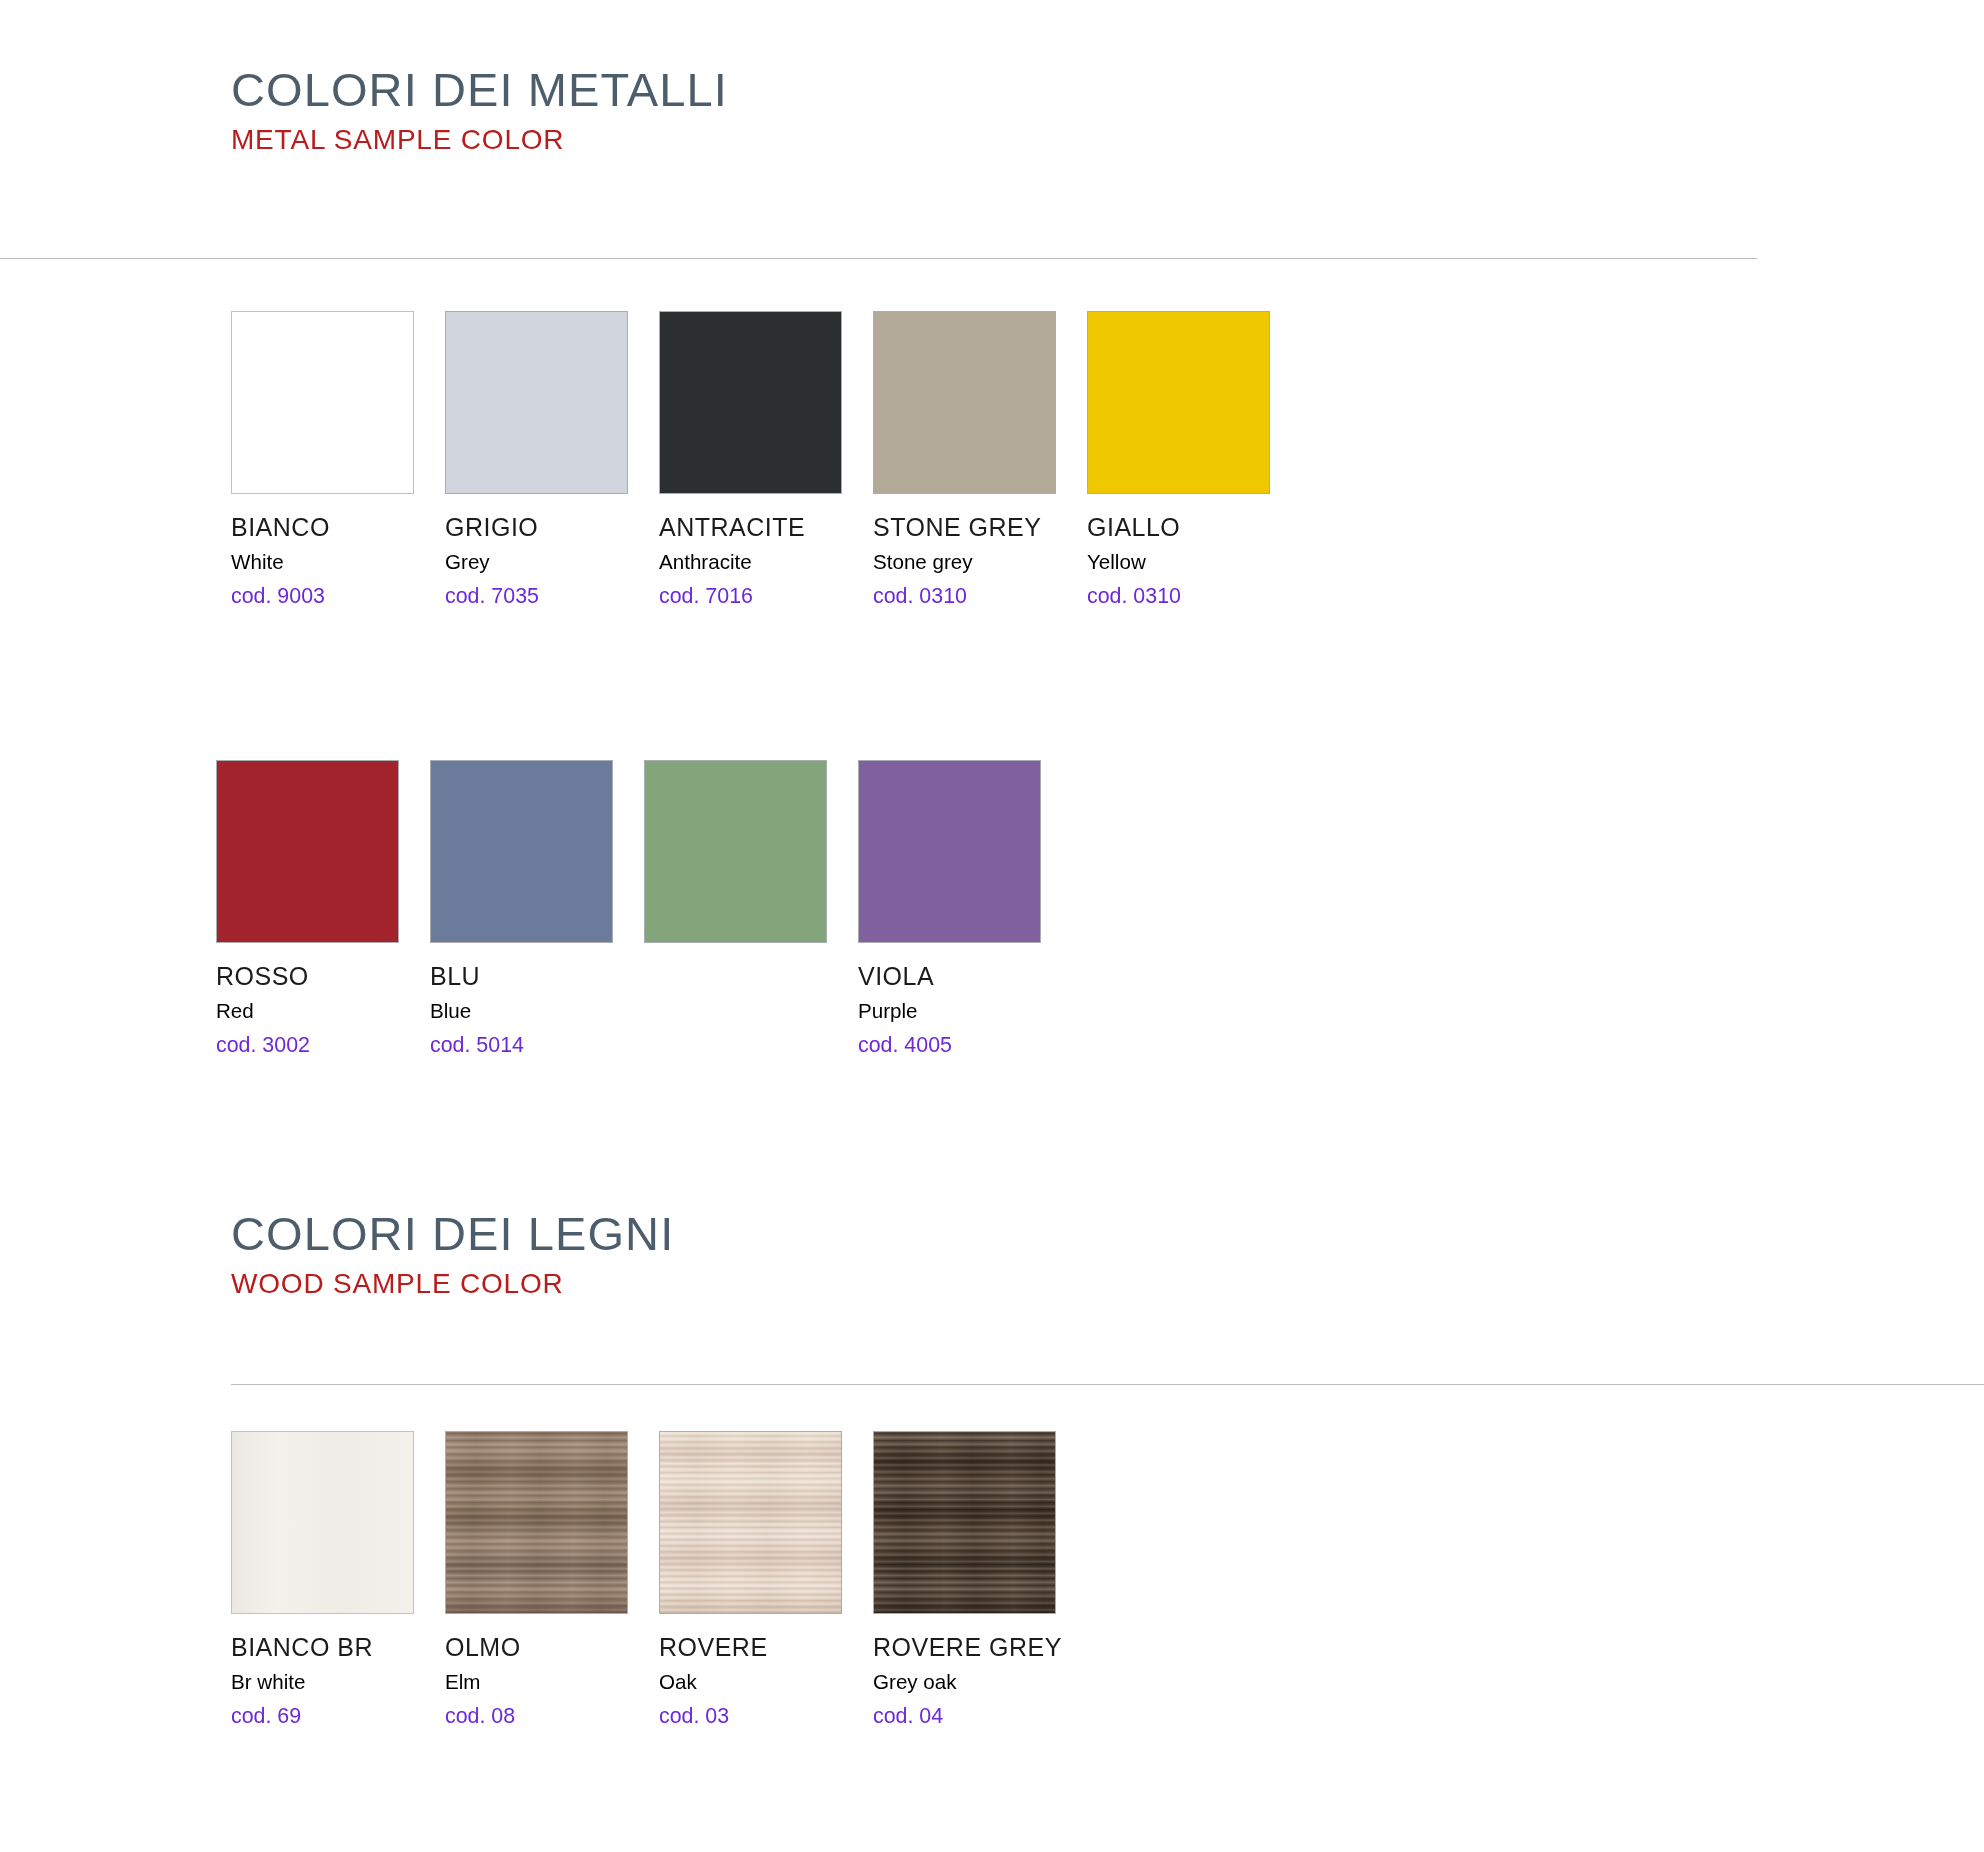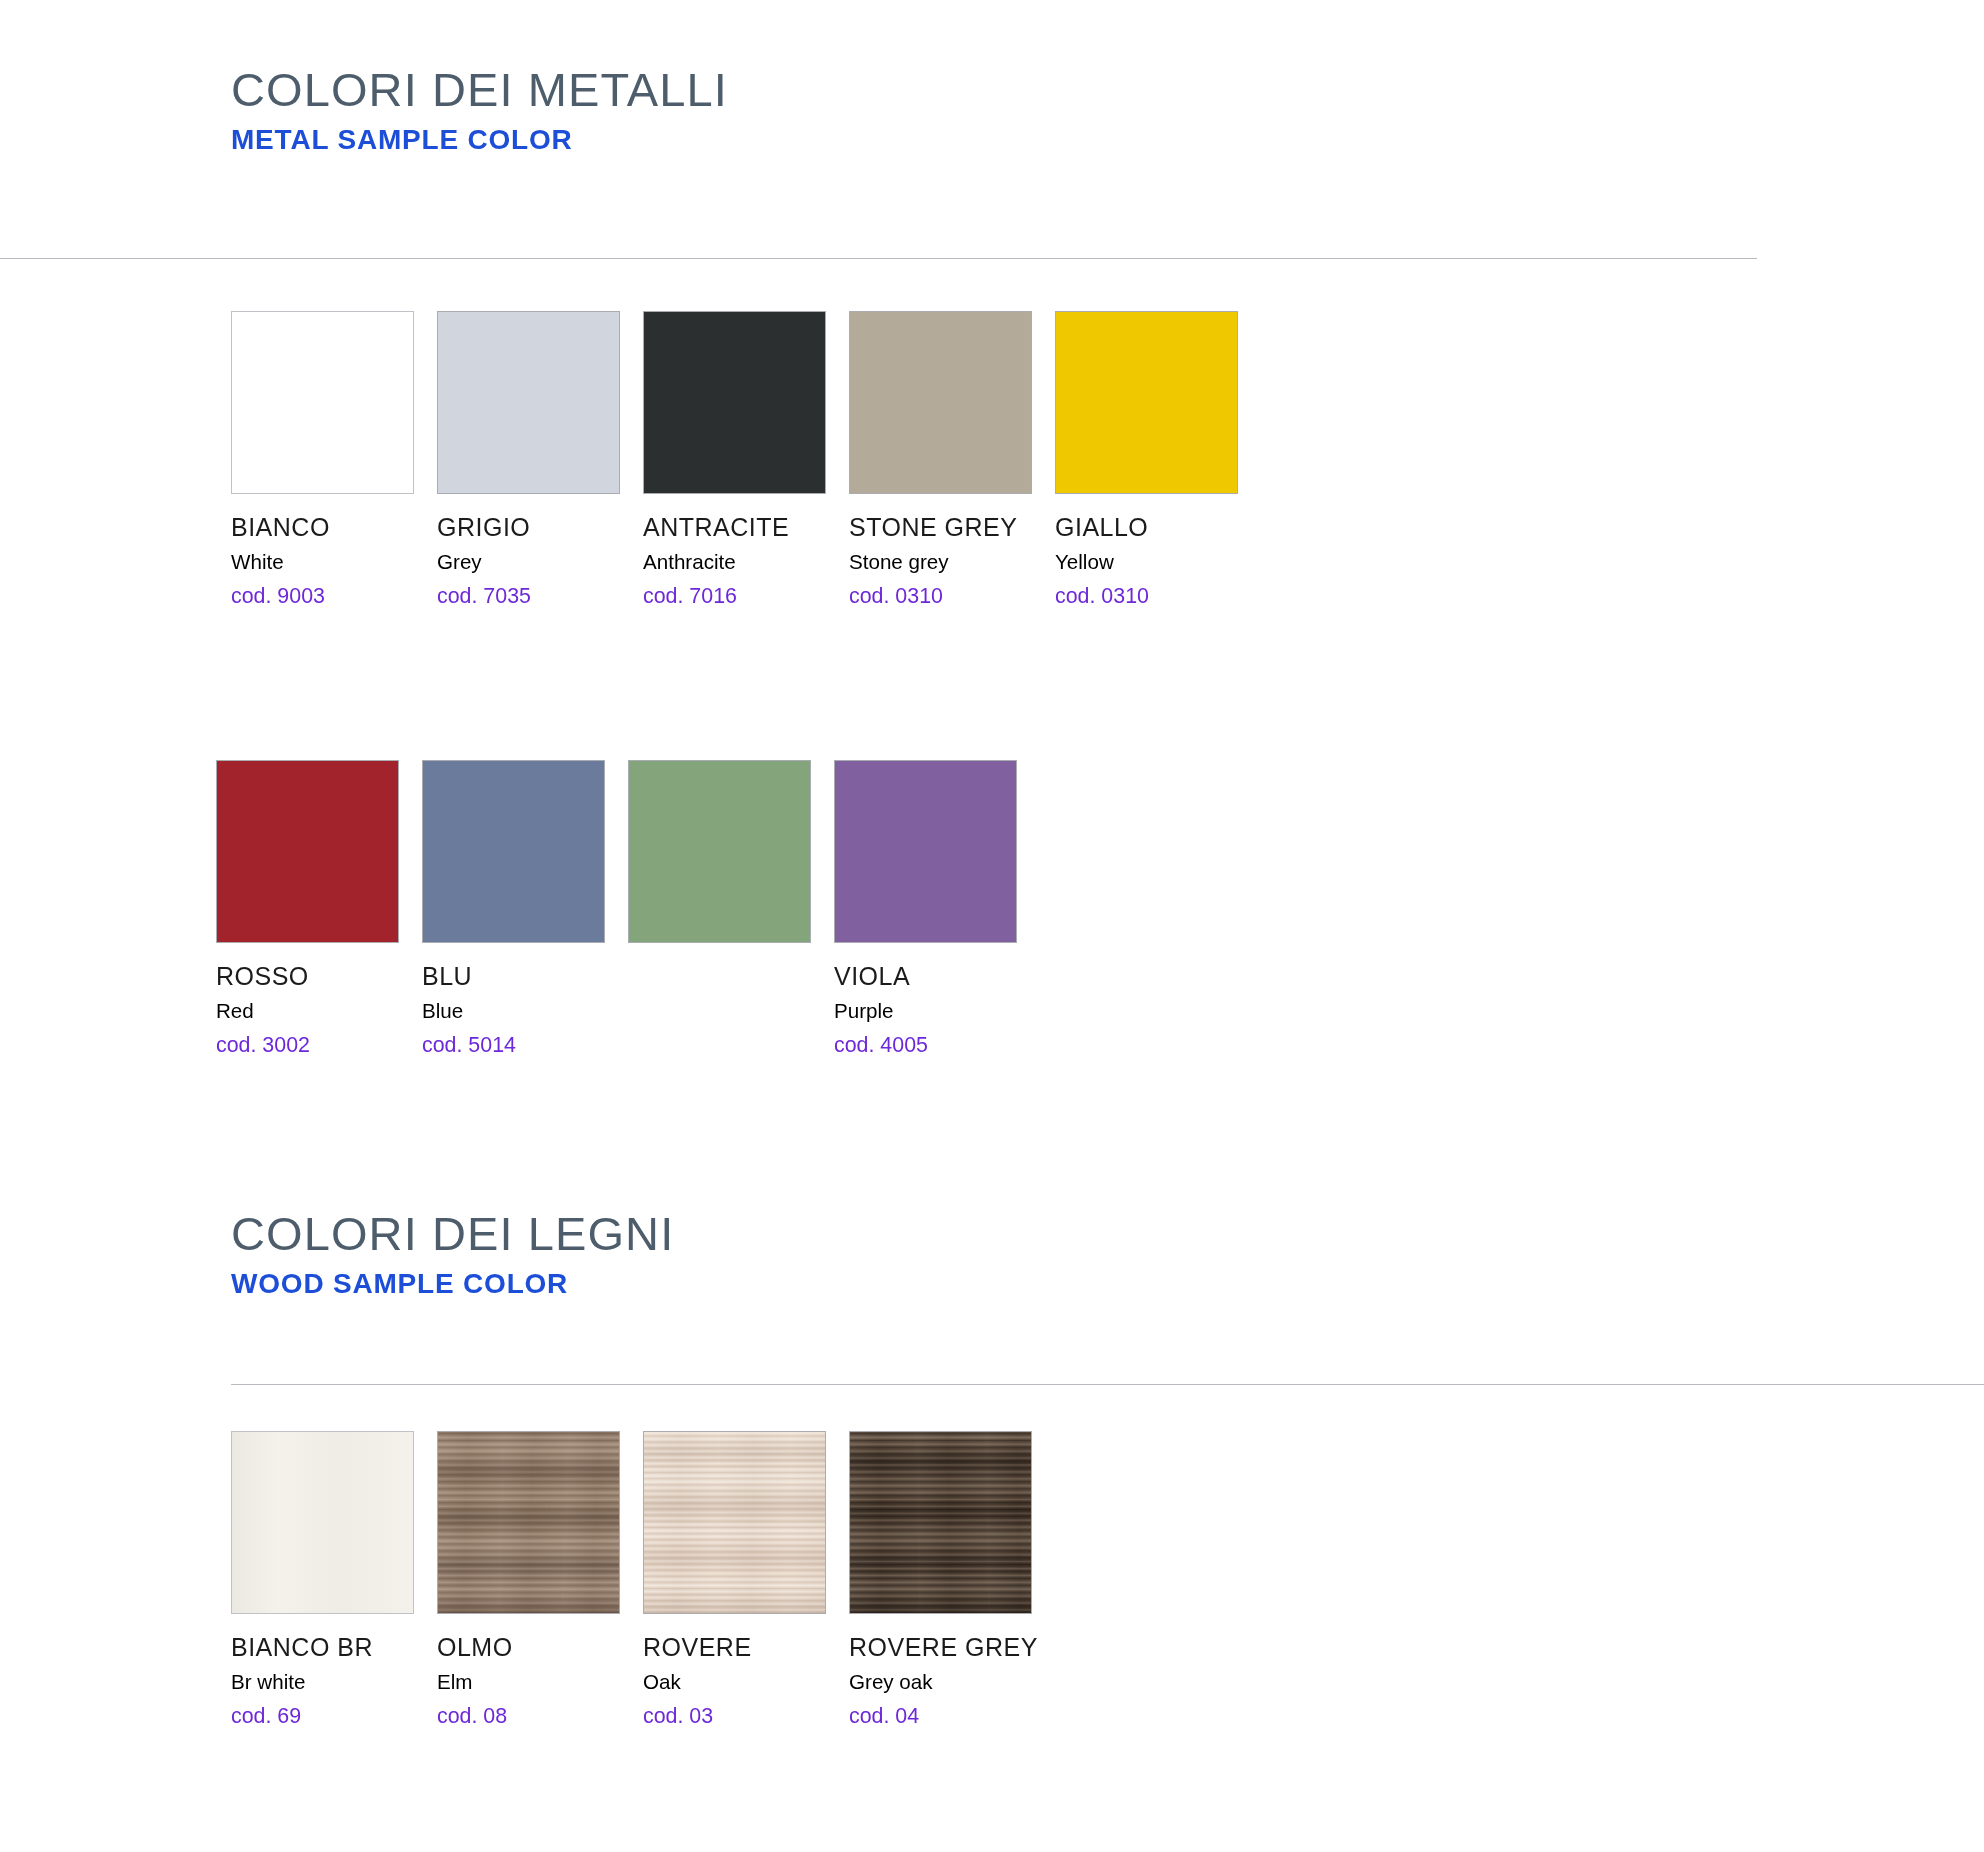--- a/index.html
+++ b/index.html
@@ -33,41 +33,41 @@
     letter-spacing: 1.1px;
     font-weight: 400;
     color: #4e5d6b;
     line-height: 1.05;
     white-space: nowrap;
     margin: 0;
   }
   .section-subtitle {
     font-size: 28px;
     letter-spacing: 0.8px;
-    font-weight: 700;
-    color: #1d4ed8;
+    font-weight: 400;
+    color: #b91c1c;
     line-height: 1.05;
     margin: 10.7px 0 0 0;
     white-space: nowrap;
   }
 
   
   .rule {
     position: absolute;
     height: 0;
     border-top: 1.5px solid #b9bcc0;
   }
   .rule-metal { left: 0px;   top: 258px;  width: 1757px; }
   .rule-wood  { left: 231px; top: 1384px; width: 1754px; }
 
   
   .swatch-row {
     position: absolute;
     display: flex;
-    gap: 4px;
+    gap: 12px;
   }
   .swatch-cell {
     width: 202px;
     flex: 0 0 202px;
   }
   .chip {
     width: 183px;
     height: 183px;
     box-sizing: border-box;
     border: 0.8px solid #a9adb2;

